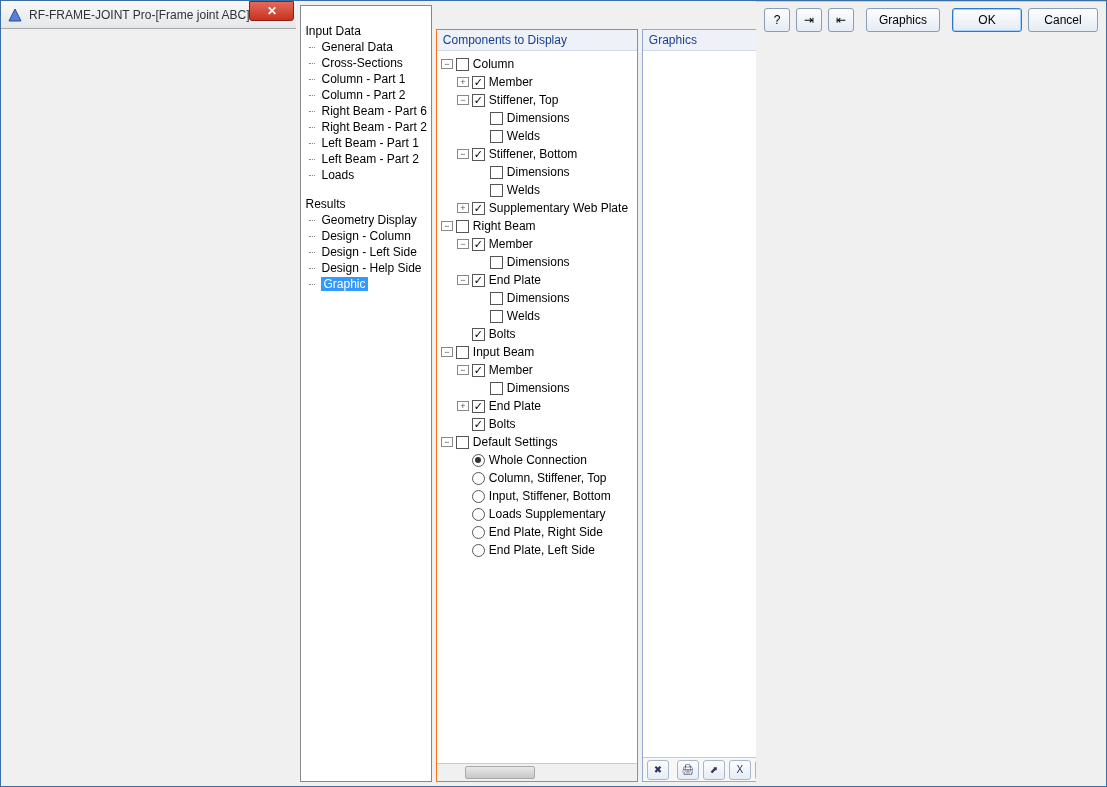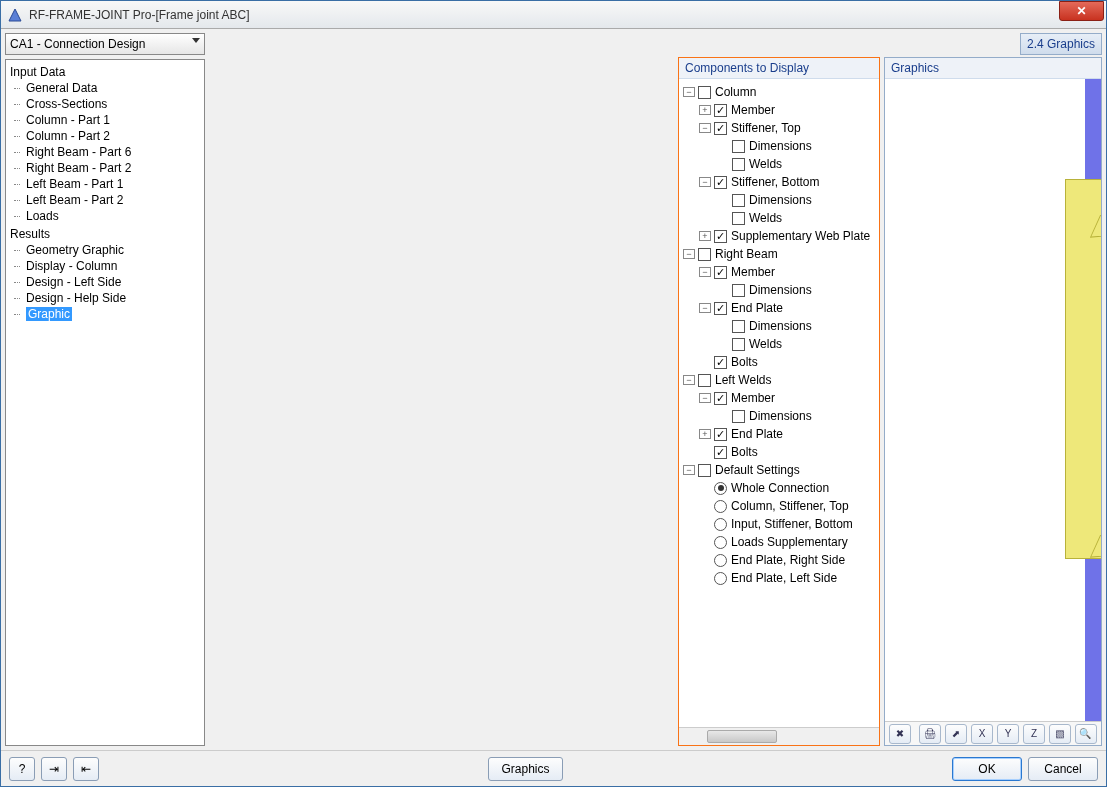--- a/index.html
+++ b/index.html
@@ -11,21 +11,20 @@
     color: #000;
     width: 1107px;
     height: 787px;
     overflow: hidden;
   }
   .window {
     width: 1107px;
     height: 787px;
     border: 1px solid #3a6ea5;
     display: flex;
-    flex-direction: column;
     background: #f0f0f0;
   }
   .titlebar {
     height: 28px;
     background: linear-gradient(to bottom, #f8f8f8, #e4e8ec);
     display: flex;
     align-items: center;
     padding: 0 0 0 6px;
     border-bottom: 1px solid #aaa;
   }
@@ -87,21 +86,21 @@
     border-right: 4px solid transparent;
     border-top: 5px solid #333;
   }
   .nav-tree {
     flex: 1;
     background: #fff;
     border: 1px solid #888;
     padding: 4px 2px;
     overflow: auto;
   }
-  .nav-group { margin-bottom: 2px; }
+  .nav-group { margin-bottom: 2px; margin-top: 13px; }
   .nav-group-title { padding: 1px 2px; }
   .nav-item {
     padding: 1px 2px 1px 18px;
     position: relative;
     white-space: nowrap;
   }
   .nav-item::before {
     content: "";
     position: absolute;
     left: 6px; top: 50%;
@@ -278,41 +277,37 @@
     <span class="spacer"></span>
     <div class="close-btn">
       <span>✕</span>
     </div>
   </div>
 
 
   <div class="content-row">
 
     <div class="left-col">
-      <div class="combo">
-        <span>CA1 - Connection Design</span>
-        <span class="arrow"></span>
-      </div>
       <div class="nav-tree">
         <div class="nav-group">
           <div class="nav-group-title">Input Data</div>
           <div class="nav-item"><span>General Data</span></div>
           <div class="nav-item"><span>Cross-Sections</span></div>
           <div class="nav-item"><span>Column - Part 1</span></div>
           <div class="nav-item"><span>Column - Part 2</span></div>
           <div class="nav-item"><span>Right Beam - Part 6</span></div>
           <div class="nav-item"><span>Right Beam - Part 2</span></div>
           <div class="nav-item"><span>Left Beam - Part 1</span></div>
           <div class="nav-item"><span>Left Beam - Part 2</span></div>
           <div class="nav-item"><span>Loads</span></div>
         </div>
         <div class="nav-group">
           <div class="nav-group-title">Results</div>
-          <div class="nav-item"><span>Geometry Graphic</span></div>
-          <div class="nav-item"><span>Display - Column</span></div>
+          <div class="nav-item"><span>Geometry Display</span></div>
+          <div class="nav-item"><span>Design - Column</span></div>
           <div class="nav-item"><span>Design - Left Side</span></div>
           <div class="nav-item"><span>Design - Help Side</span></div>
           <div class="nav-item selected"><span>Graphic</span></div>
         </div>
       </div>
     </div>
 
     <div class="main-col">
       <div class="section-header">
         <span>2.4 Graphics</span>
@@ -401,21 +396,21 @@
               </div>
             <div class="tree-row" style="padding-left:18px">
                 <span class="tgl empty"></span>
                 <span class="cbx on"></span>
                 <span>Bolts</span>
               </div>
 
             <div class="tree-row" style="padding-left:2px">
                 <span class="tgl">−</span>
                 <span class="cbx"></span>
-                <span>Left Welds</span>
+                <span>Input Beam</span>
               </div>
             <div class="tree-row" style="padding-left:18px">
                 <span class="tgl">−</span>
                 <span class="cbx on"></span>
                 <span>Member</span>
               </div>
             <div class="tree-row" style="padding-left:36px">
                 <span class="tgl empty"></span>
                 <span class="cbx"></span>
                 <span>Dimensions</span>

